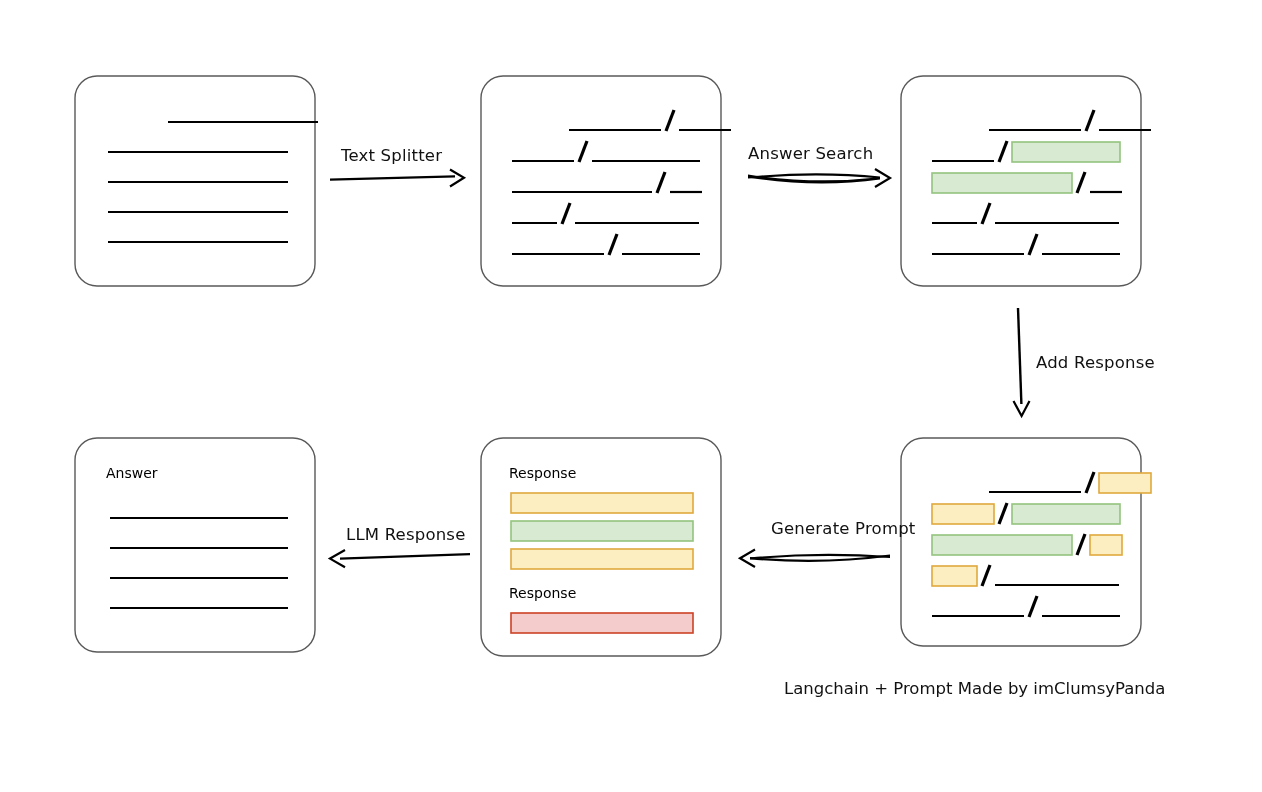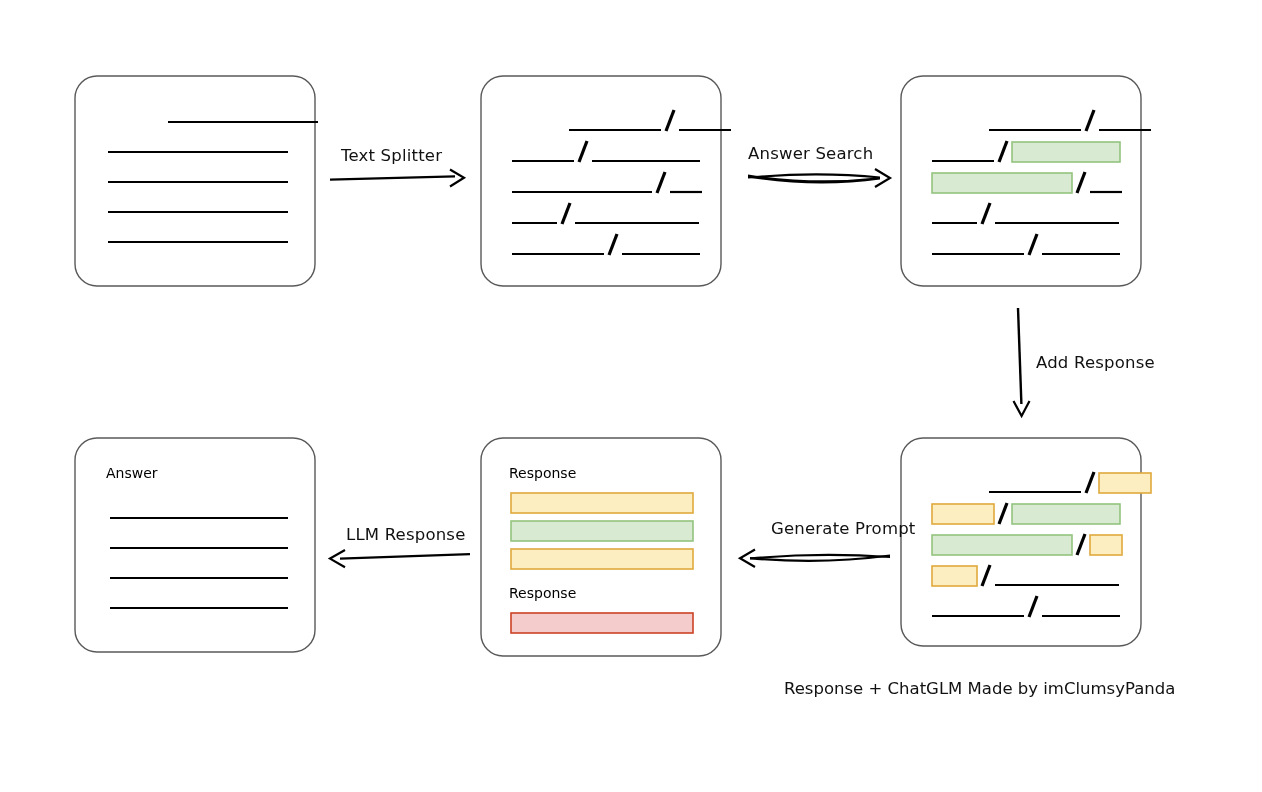--- a/index.html
+++ b/index.html
@@ -219,15 +219,15 @@
   <div class="lbl" style="left:739px; top:519px;margin-left:32px;">Generate Prompt</div>
 
   <div class="lbl" style="left:346px; top:525px;">LLM Response</div>
 
   <div class="box-title" style="left:106px; top:465px;">Answer</div>
 
   <div class="box-title" style="left:509px; top:465px;">Response</div>
 
   <div class="box-title" style="left:509px; top:585px;">Response</div>
 
-  <div class="footer" style="left:784px; top:679px;">Response + ChatGLM Made by imClumsyPanda</div>
+  <div class="footer" style="left:784px; top:679px;">Langchain + Prompt Made by imClumsyPanda</div>
 
 </div>
 
 </body></html>

